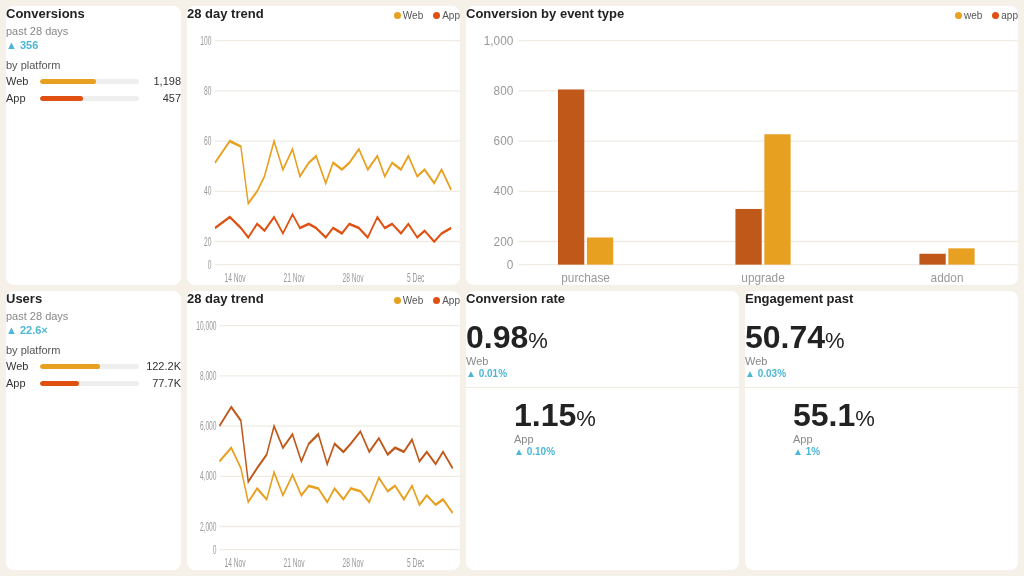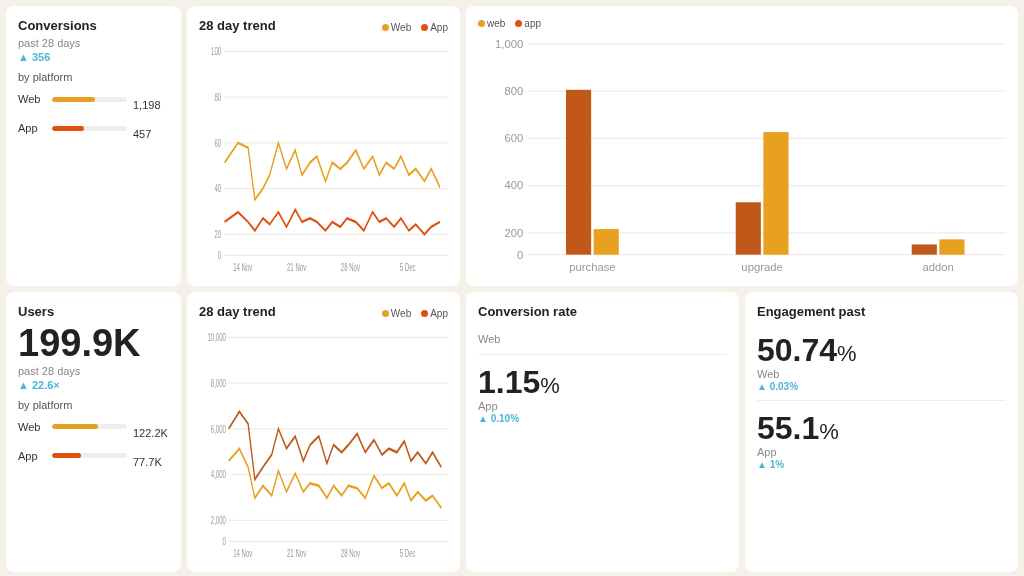--- a/index.html
+++ b/index.html
@@ -16,21 +16,20 @@
       display: grid;
       grid-template-columns: 175px 1fr 1fr 1fr;
       grid-template-rows: 1fr 1fr;
       gap: 6px;
       padding: 6px;
       flex: 1;
     }
     .card {
       background: #fff;
       border-radius: 8px;
-      padding: 12px;
       overflow: hidden;
     }
     .card-title {
       font-size: 13px;
       font-weight: 600;
       color: #222;
       margin-bottom: 4px;
     }
     .big-number {
       font-size: 38px;
@@ -78,21 +77,21 @@
     .platform-bar {
       height: 100%;
       border-radius: 3px;
     }
     .bar-web { background: #e8a020; }
     .bar-app { background: #e05010; }
     .platform-value {
       font-size: 11px;
       color: #333;
       min-width: 36px;
-      margin-top: 12px;
+      text-align: right;
     }
     
     .chart-card {
       display: flex;
       flex-direction: column;
     }
     .chart-header {
       display: flex;
       justify-content: space-between;
       align-items: center;
@@ -127,20 +126,21 @@
       flex-direction: column;
       gap: 10px;
     }
     .rate-section {
       padding-bottom: 8px;
       border-bottom: 1px solid #f0ece4;
     }
     .rate-section:last-child {
       border-bottom: none;
       padding-bottom: 0;
+      margin-left: 48px;
     }
     .rate-number {
       font-size: 32px;
       font-weight: 700;
       color: #222;
       line-height: 1.1;
     }
     .rate-platform {
       font-size: 11px;
       color: #888;
@@ -223,20 +223,21 @@
         <text x="65" y="188" class="x-label" text-anchor="middle">14 Nov</text>
         <text x="145" y="188" class="x-label" text-anchor="middle">21 Nov</text>
         <text x="225" y="188" class="x-label" text-anchor="middle">28 Nov</text>
         <text x="310" y="188" class="x-label" text-anchor="middle">5 Dec</text>
       </svg>
     </div>
   </div>
 
   <div class="card chart-card" style="grid-column: span 2;">
     <div class="chart-header">
+      <span class="card-title">Conversion by event type</span>
       <div class="chart-legend">
         <span><span class="legend-dot dot-web"></span><span>web</span></span>
         <span><span class="legend-dot dot-app"></span><span>app</span></span>
       </div>
     </div>
     <div class="chart-container">
       <svg viewBox="0 0 420 190" class="chart" preserveAspectRatio="none">
 
         <line x1="40" y1="10" x2="420" y2="10" class="grid-line"></line>
         <line x1="40" y1="47" x2="420" y2="47" class="grid-line"></line>
@@ -266,21 +267,20 @@
 
         <text x="91" y="188" class="x-label" text-anchor="middle">purchase</text>
         <text x="226" y="188" class="x-label" text-anchor="middle">upgrade</text>
         <text x="366" y="188" class="x-label" text-anchor="middle">addon</text>
       </svg>
     </div>
   </div>
 
   <div class="card">
     <div class="card-title">Users</div>
-    <div class="big-number">199.9K</div>
     <div class="sub-label">past 28 days</div>
     <div class="trend-up">22.6×</div>
     <div class="section-label">by platform</div>
     <div class="platform-row">
       <span class="platform-name">Web</span>
       <div class="platform-bar-bg">
         <div class="platform-bar bar-web" style="width:61%"></div>
       </div>
       <span class="platform-value">122.2K</span>
     </div>
@@ -323,21 +323,25 @@
         <text x="145" y="188" class="x-label" text-anchor="middle">21 Nov</text>
         <text x="225" y="188" class="x-label" text-anchor="middle">28 Nov</text>
         <text x="310" y="188" class="x-label" text-anchor="middle">5 Dec</text>
       </svg>
     </div>
   </div>
 
   <div class="card rate-card">
     <div class="card-title">Conversion rate</div>
     <div class="rate-section">
+      <div class="rate-number">
+        <span>0.98</span><span style="font-size:22px;font-weight:400;">%</span>
+      </div>
       <div class="rate-platform">Web</div>
+      <div class="rate-change">0.01%</div>
     </div>
     <div class="rate-section">
       <div class="rate-number">
         <span>1.15</span><span style="font-size:22px;font-weight:400;">%</span>
       </div>
       <div class="rate-platform">App</div>
       <div class="rate-change">0.10%</div>
     </div>
   </div>
 

